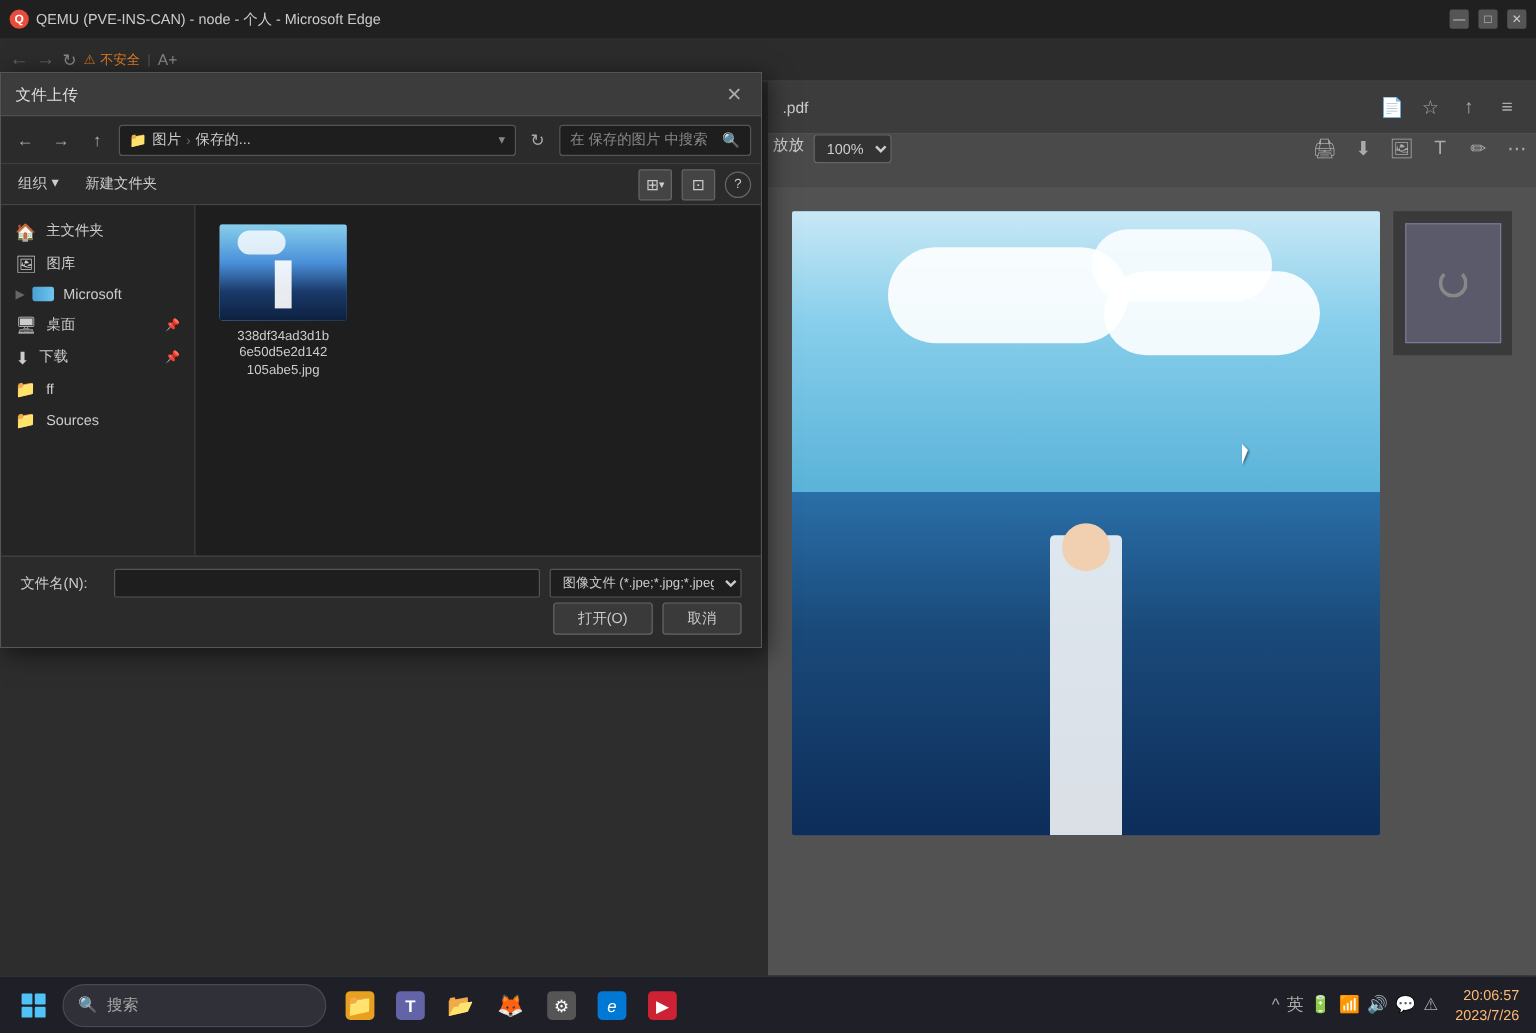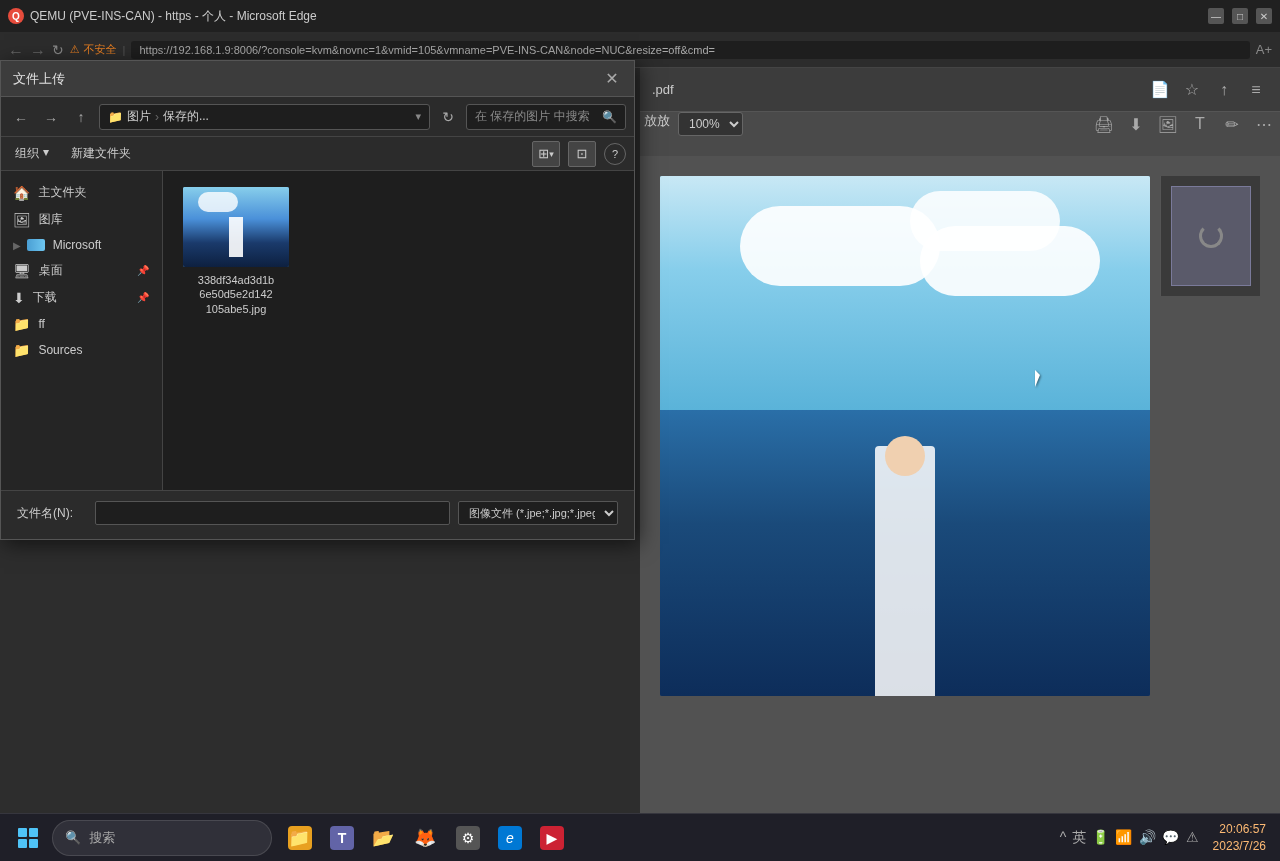--- a/index.html
+++ b/index.html
@@ -539,38 +539,37 @@
       margin-right: 4px;
     }
   </style>
 </head>
 <body>
 
 <div class="browser-bg"></div>
 
 <div class="browser-titlebar">
   <div class="browser-titlebar-icon">Q</div>
-  <div class="browser-titlebar-text">QEMU (PVE-INS-CAN) - https - 个人 - Microsoft Edge</div>
+  <div class="browser-titlebar-text">QEMU (PVE-INS-CAN) - node - 个人 - Microsoft Edge</div>
   <div class="browser-titlebar-controls">
     <div class="title-btn">—</div>
     <div class="title-btn">□</div>
     <div class="title-btn">✕</div>
   </div>
 </div>
 
 <div class="browser-addressbar">
   <span style="color:#666;cursor:pointer;font-size:16px;">←</span>
   <span style="color:#666;cursor:pointer;font-size:16px;">→</span>
   <span style="color:#888;cursor:pointer;font-size:14px;">↻</span>
   <div class="security-warning">
     <span>⚠</span>
     <span>不安全</span>
   </div>
   <span style="color:#555;font-size:11px;">|</span>
-  <div class="address-url">https://192.168.1.9:8006/?console=kvm&amp;novnc=1&amp;vmid=105&amp;vmname=PVE-INS-CAN&amp;node=NUC&amp;resize=off&amp;cmd=</div>
   <span style="color:#888;font-size:13px;cursor:pointer;">A+</span>
 </div>
 
 <div style="position:absolute;top:68px;left:640px;right:0;bottom:48px;background:#525252;">
 
   <div class="pdf-toolbar" style="position:relative;left:0;top:0;width:100%;">
     <span style="color:#ccc;font-size:13px;flex:1;">.pdf</span>
     <div class="pdf-toolbar-icon">📄</div>
     <div class="pdf-toolbar-icon">☆</div>
     <div class="pdf-toolbar-icon">↑</div>
@@ -707,20 +706,24 @@
       </div>
     </div>
   </div>
 
   <div class="dialog-bottom">
     <div class="filename-row">
       <span class="filename-label">文件名(N):</span>
       <input class="filename-input" type="text" value="" style="">
       <select class="filetype-select"><option>图像文件 (*.jpe;*.jpg;*.jpeg;*.c</option></select>
     </div>
+    <div class="dialog-buttons">
+      <button class="btn-open">打开(O)</button>
+      <button class="btn-cancel">取消</button>
+    </div>
   </div>
 </div>
 
 <div class="cursor" style="left:1035px;top:370px;"></div>
 
 <div class="taskbar">
   <div class="taskbar-start">
     <div class="win-logo">
       <div class="win-logo-quad"></div>
       <div class="win-logo-quad"></div>

